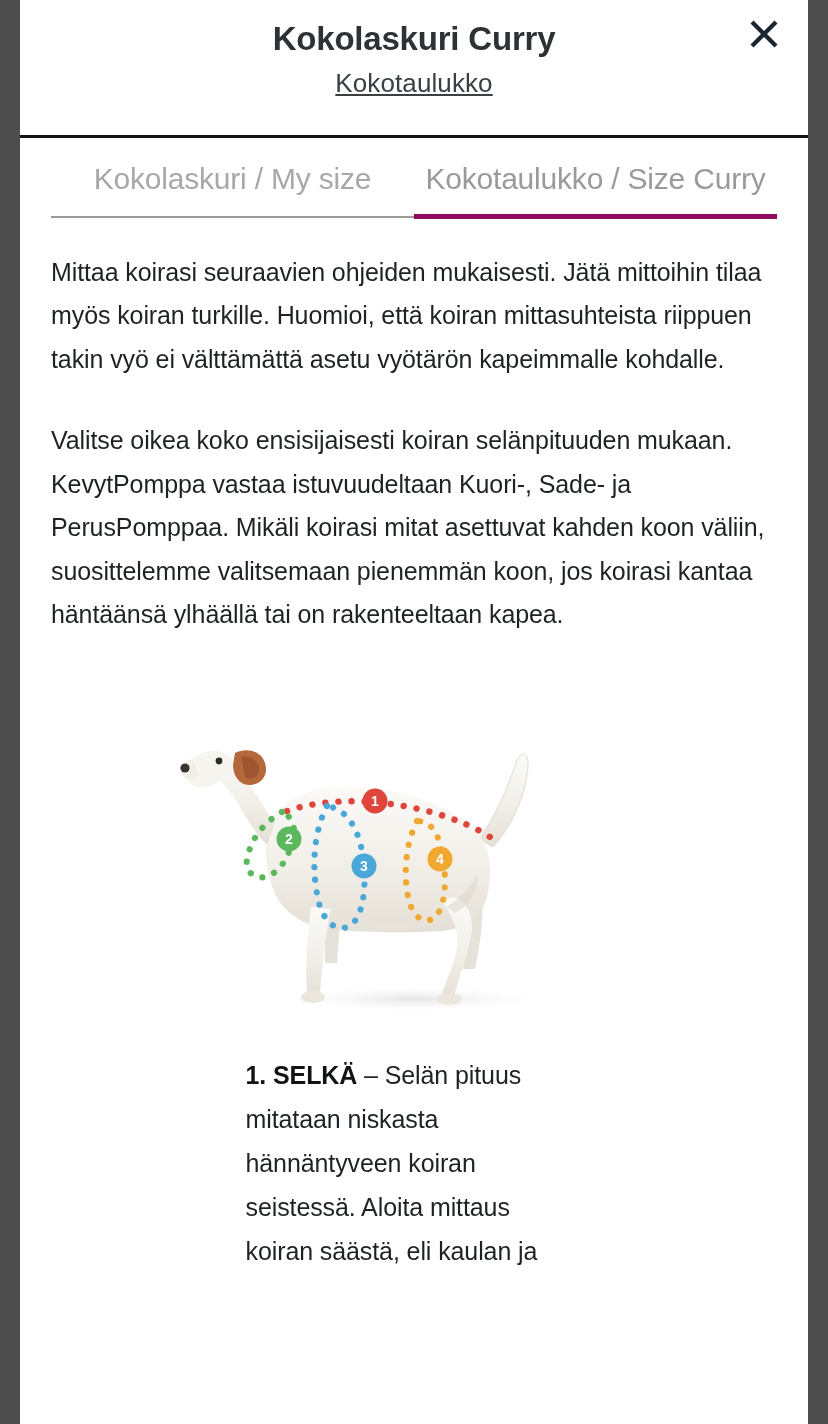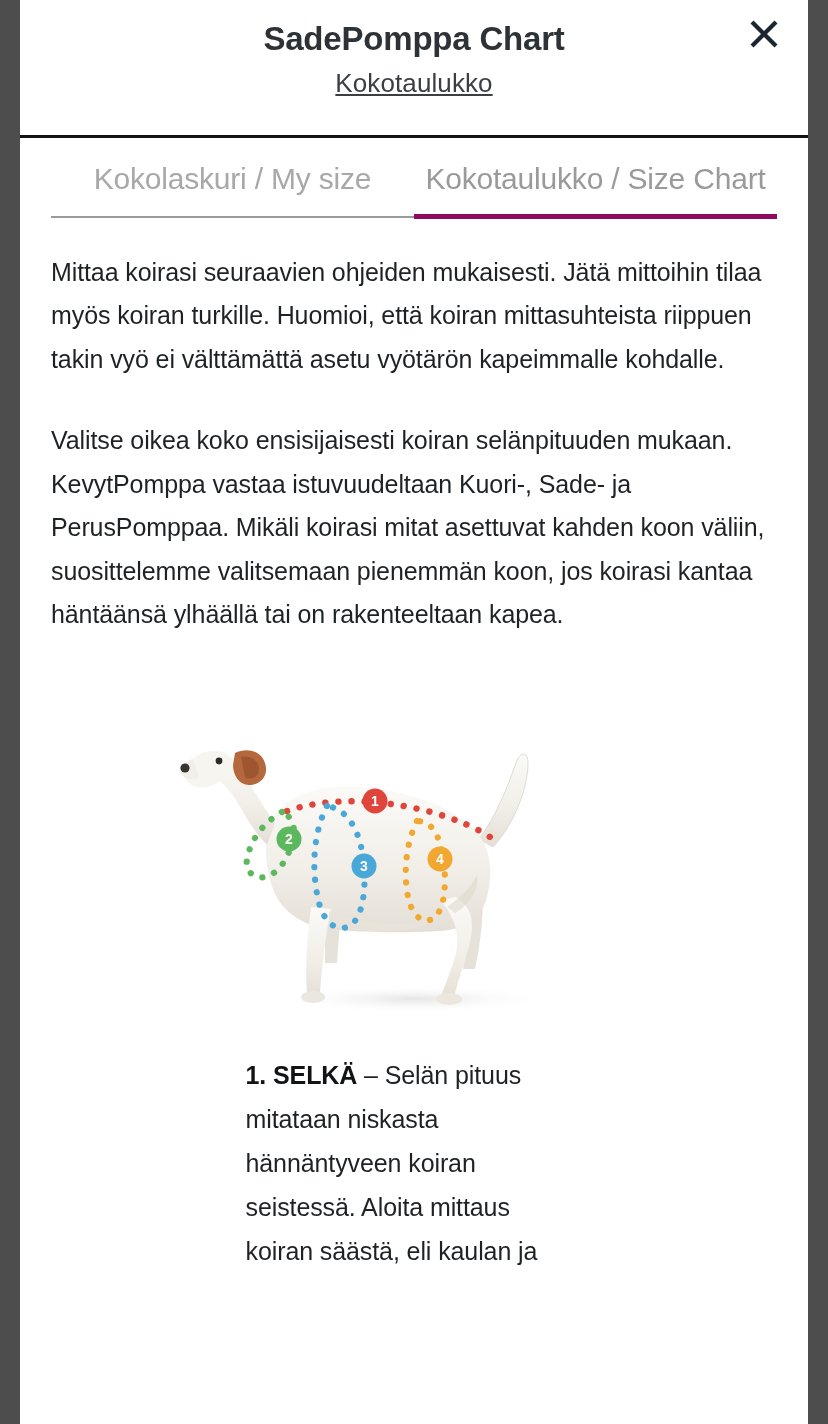--- a/index.html
+++ b/index.html
@@ -100,36 +100,36 @@
   .measure-item .m-label{font-weight:bold;color:#111315;}
 </style>
 </head>
 <body>
 
 <div id="root">
   <div class="modal">
 
     <div class="modal-header">
       <div class="header-titles">
-        <div class="modal-title">SadePomppa Chart</div>
+        <div class="modal-title">Kokolaskuri Curry</div>
         <div class="modal-subtitle">Kokotaulukko</div>
       </div>
       <button class="close-btn">
         <span>
           <svg width="30" height="30" viewBox="0 0 30 30" aria-hidden="true">
             <line x1="3" y1="3" x2="27" y2="27" stroke="#1c2630" stroke-width="4.2" stroke-linecap="butt"></line>
             <line x1="27" y1="3" x2="3" y2="27" stroke="#1c2630" stroke-width="4.2" stroke-linecap="butt"></line>
           </svg>
         </span>
       </button>
     </div>
 
     <div class="tabs">
       <button class="tab">Kokolaskuri / My size</button>
-      <button class="tab active">Kokotaulukko / Size Chart</button>
+      <button class="tab active">Kokotaulukko / Size Curry</button>
     </div>
     <div class="tab-underlines">
       <div class="tab-underline"></div>
       <div class="tab-underline active"></div>
     </div>
 
     <div class="modal-body">
       <p class="intro-p">Mittaa koirasi seuraavien ohjeiden mukaisesti. Jätä mittoihin tilaa myös koiran turkille. Huomioi, että koiran mittasuhteista riippuen takin vyö ei välttämättä asetu vyötärön kapeimmalle kohdalle.</p>
       <p class="intro-p">Valitse oikea koko ensisijaisesti koiran selänpituuden mukaan. KevytPomppa vastaa istuvuudeltaan Kuori-, Sade- ja PerusPomppaa. Mikäli koirasi mitat asettuvat kahden koon väliin, suosittelemme valitsemaan pienemmän koon, jos koirasi kantaa häntäänsä ylhäällä tai on rakenteeltaan kapea.</p>
 

